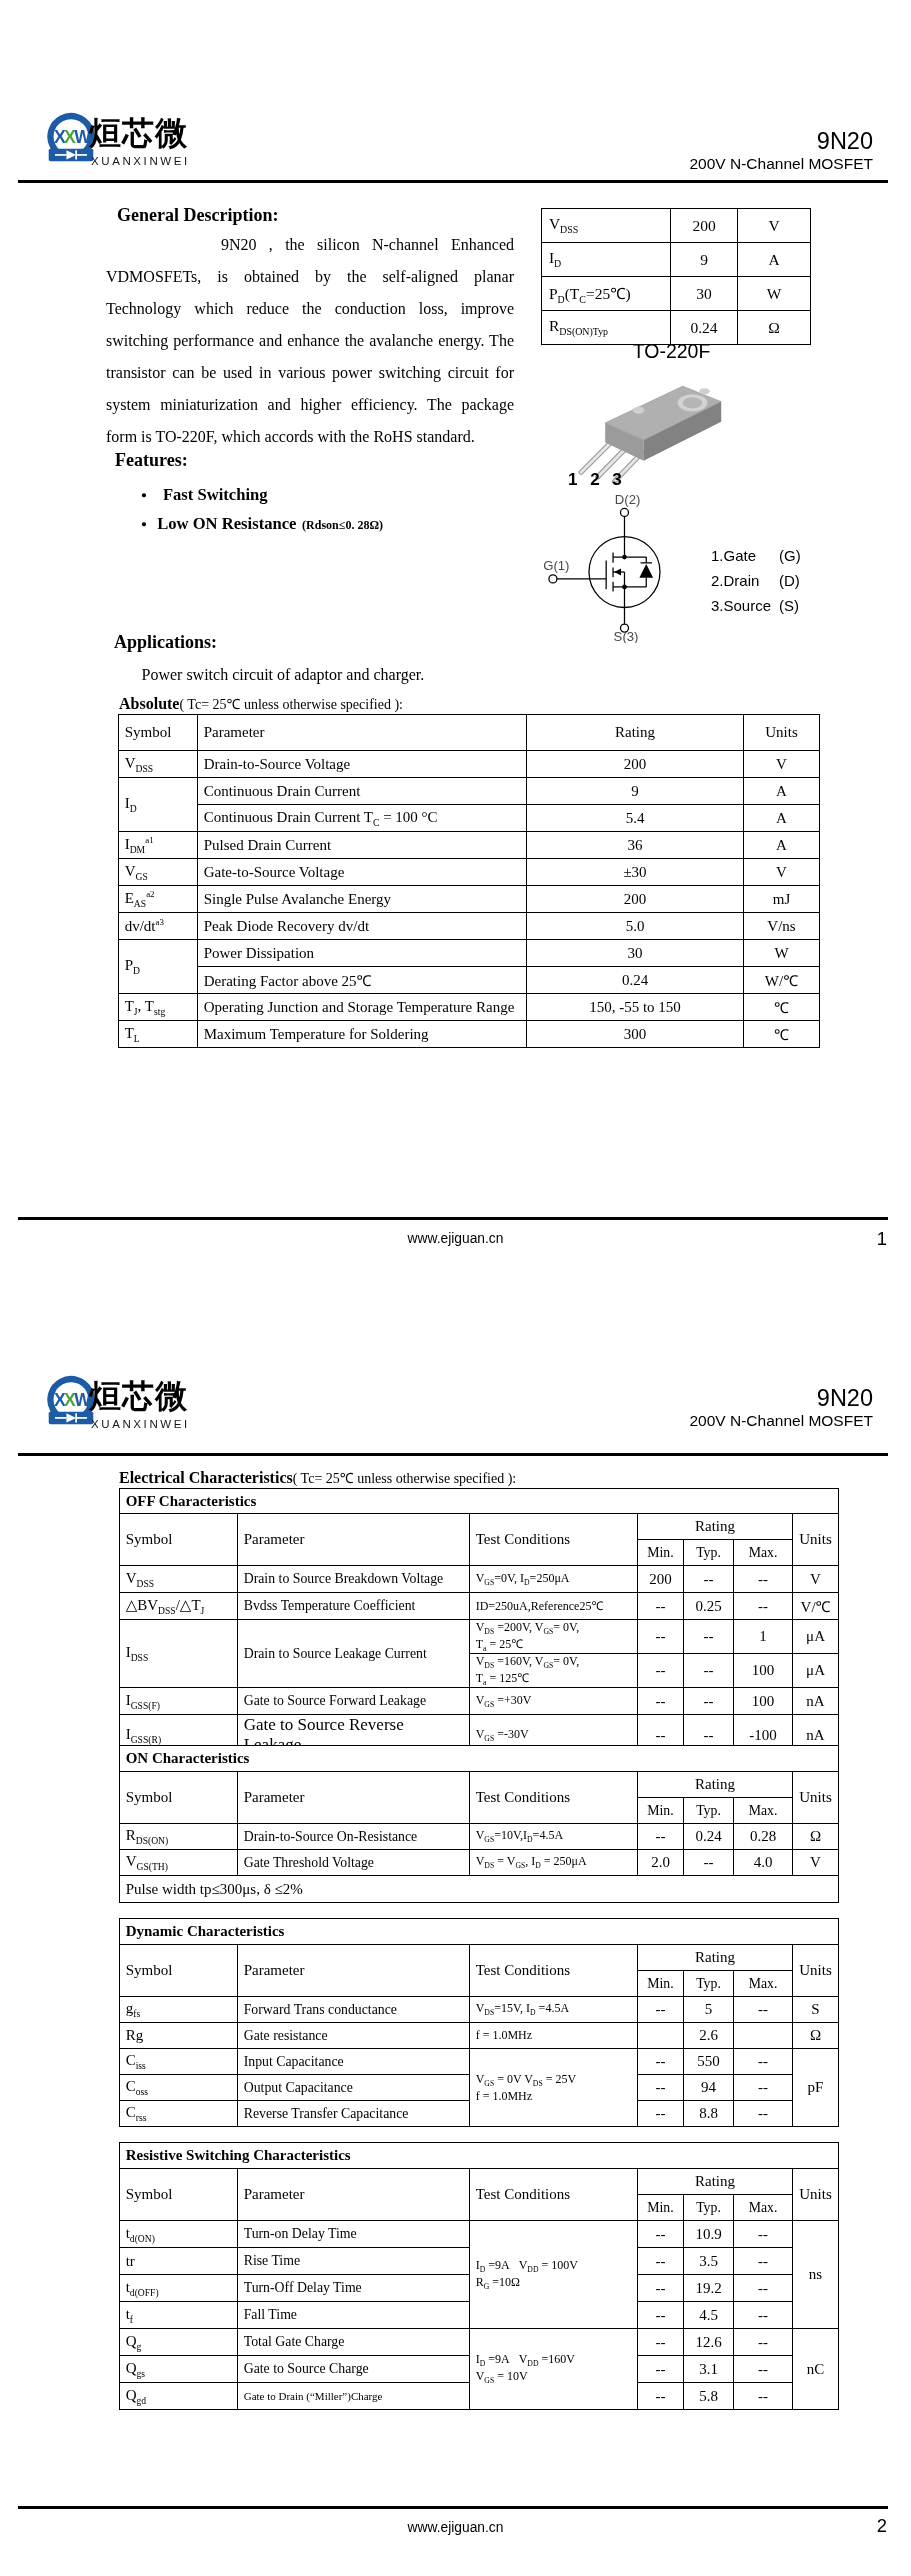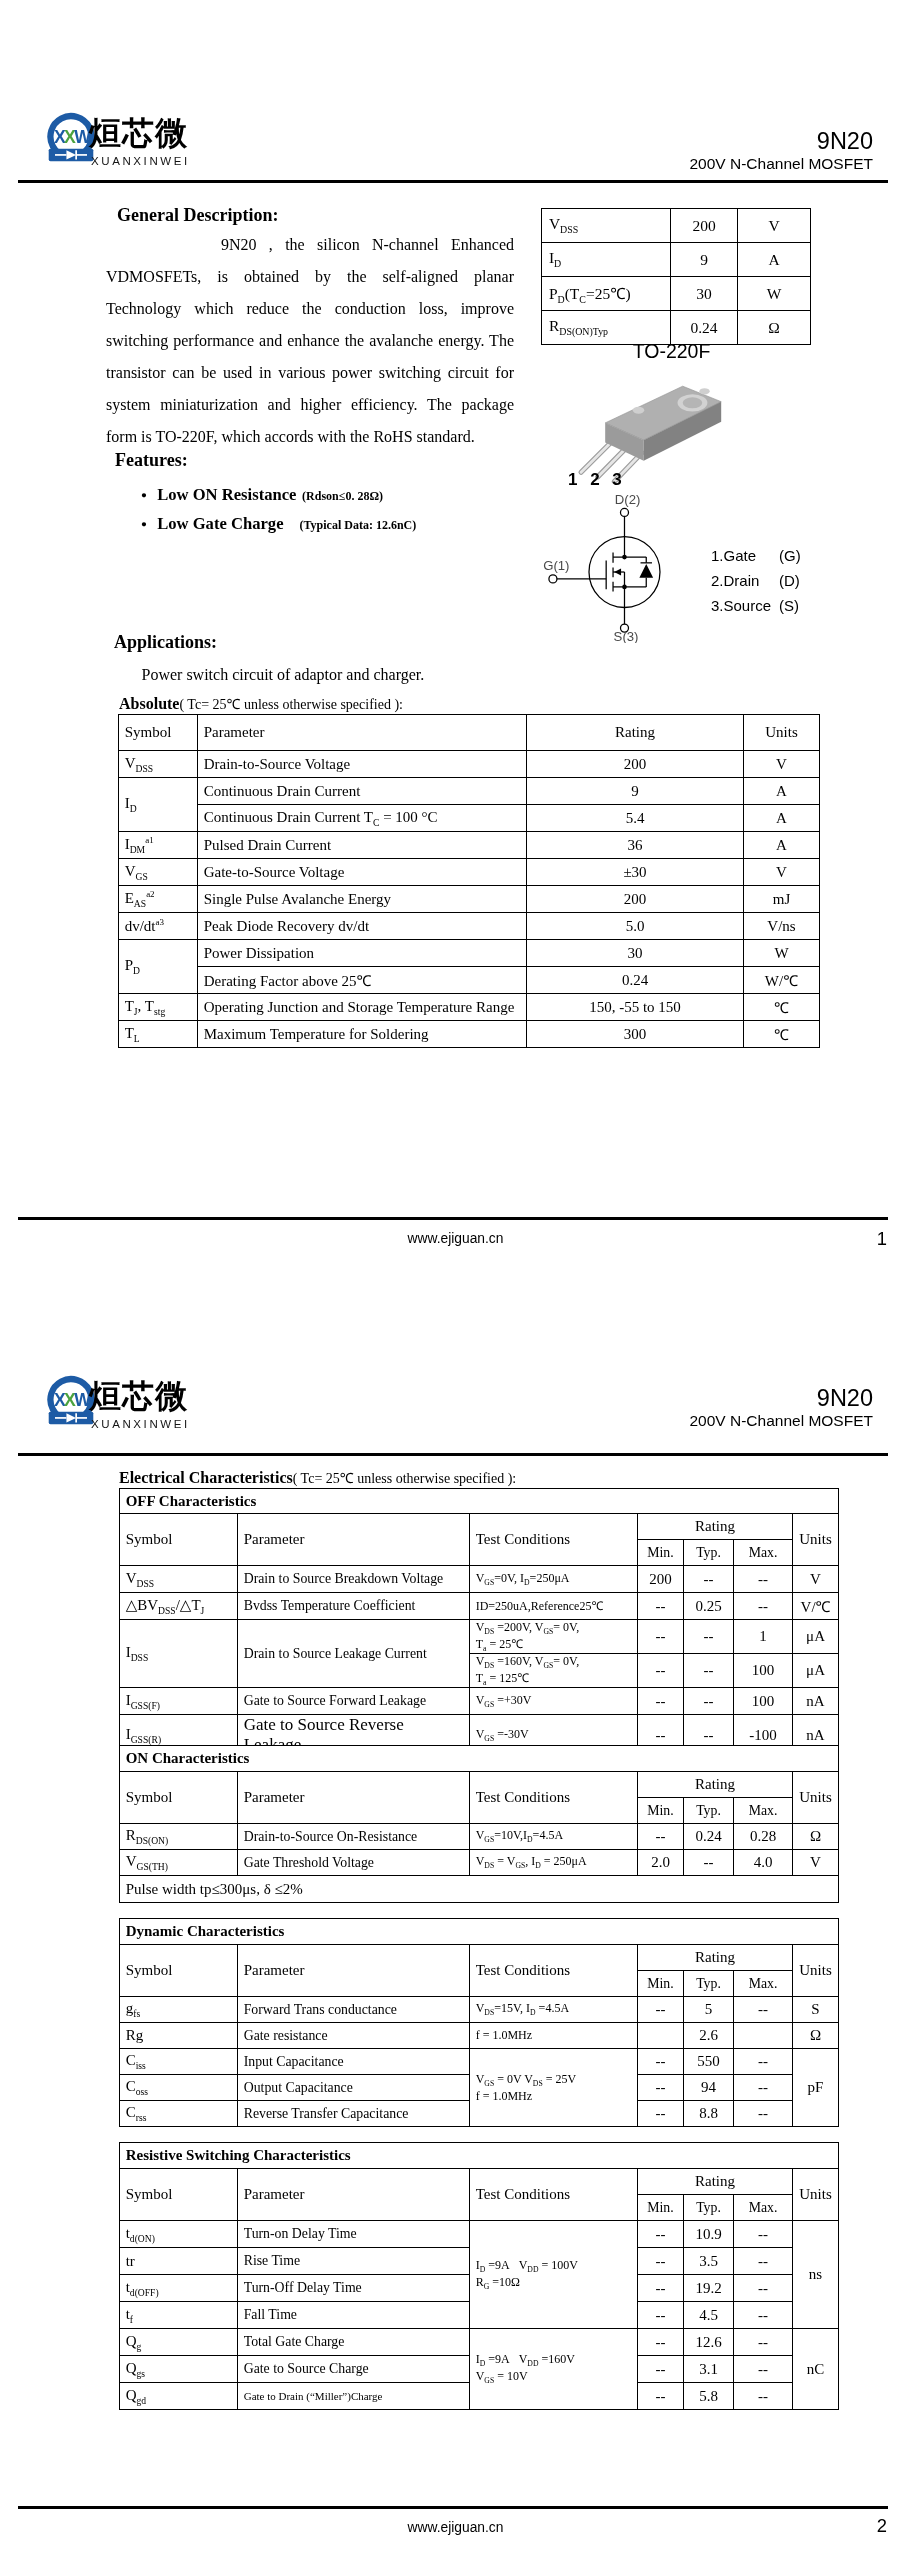--- a/index.html
+++ b/index.html
@@ -183,22 +183,22 @@
       </div>
       <div class="row">
         <span class="n">3.Source</span>
         <span>(S)</span>
       </div>
     </div>
 
     <div class="abs" style="left:115px;top:449px;">
       <div class="h1">Features:</div>
       <div style="margin-top:8px;">
+        <div class="feat-item"><span class="bullet">●</span><span style="margin-left:5.7px" class="fm">Fast Switching</span><span class="fn"></span></div>
         <div class="feat-item"><span class="bullet">●</span><span class="fm">Low ON Resistance</span><span class="fn">(Rdson≤0. 28Ω)</span></div>
-        <div class="feat-item"><span class="bullet">●</span><span class="fm">Low Gate Charge</span><span class="fn" style="margin-left:16px">(Typical Data: 12.6nC)</span></div>
       </div>
     </div>
 
     <div class="abs" style="left:114px;top:631px;">
       <div class="h1">Applications:</div>
       <div class="app-text">Power switch circuit of adaptor and charger.</div>
     </div>
 
     <div class="abs h-split" style="left:119px;top:694px;">
       <span class="hb">Absolute</span><span class="hr2">( Tc= 25℃  unless otherwise specified ):</span>

